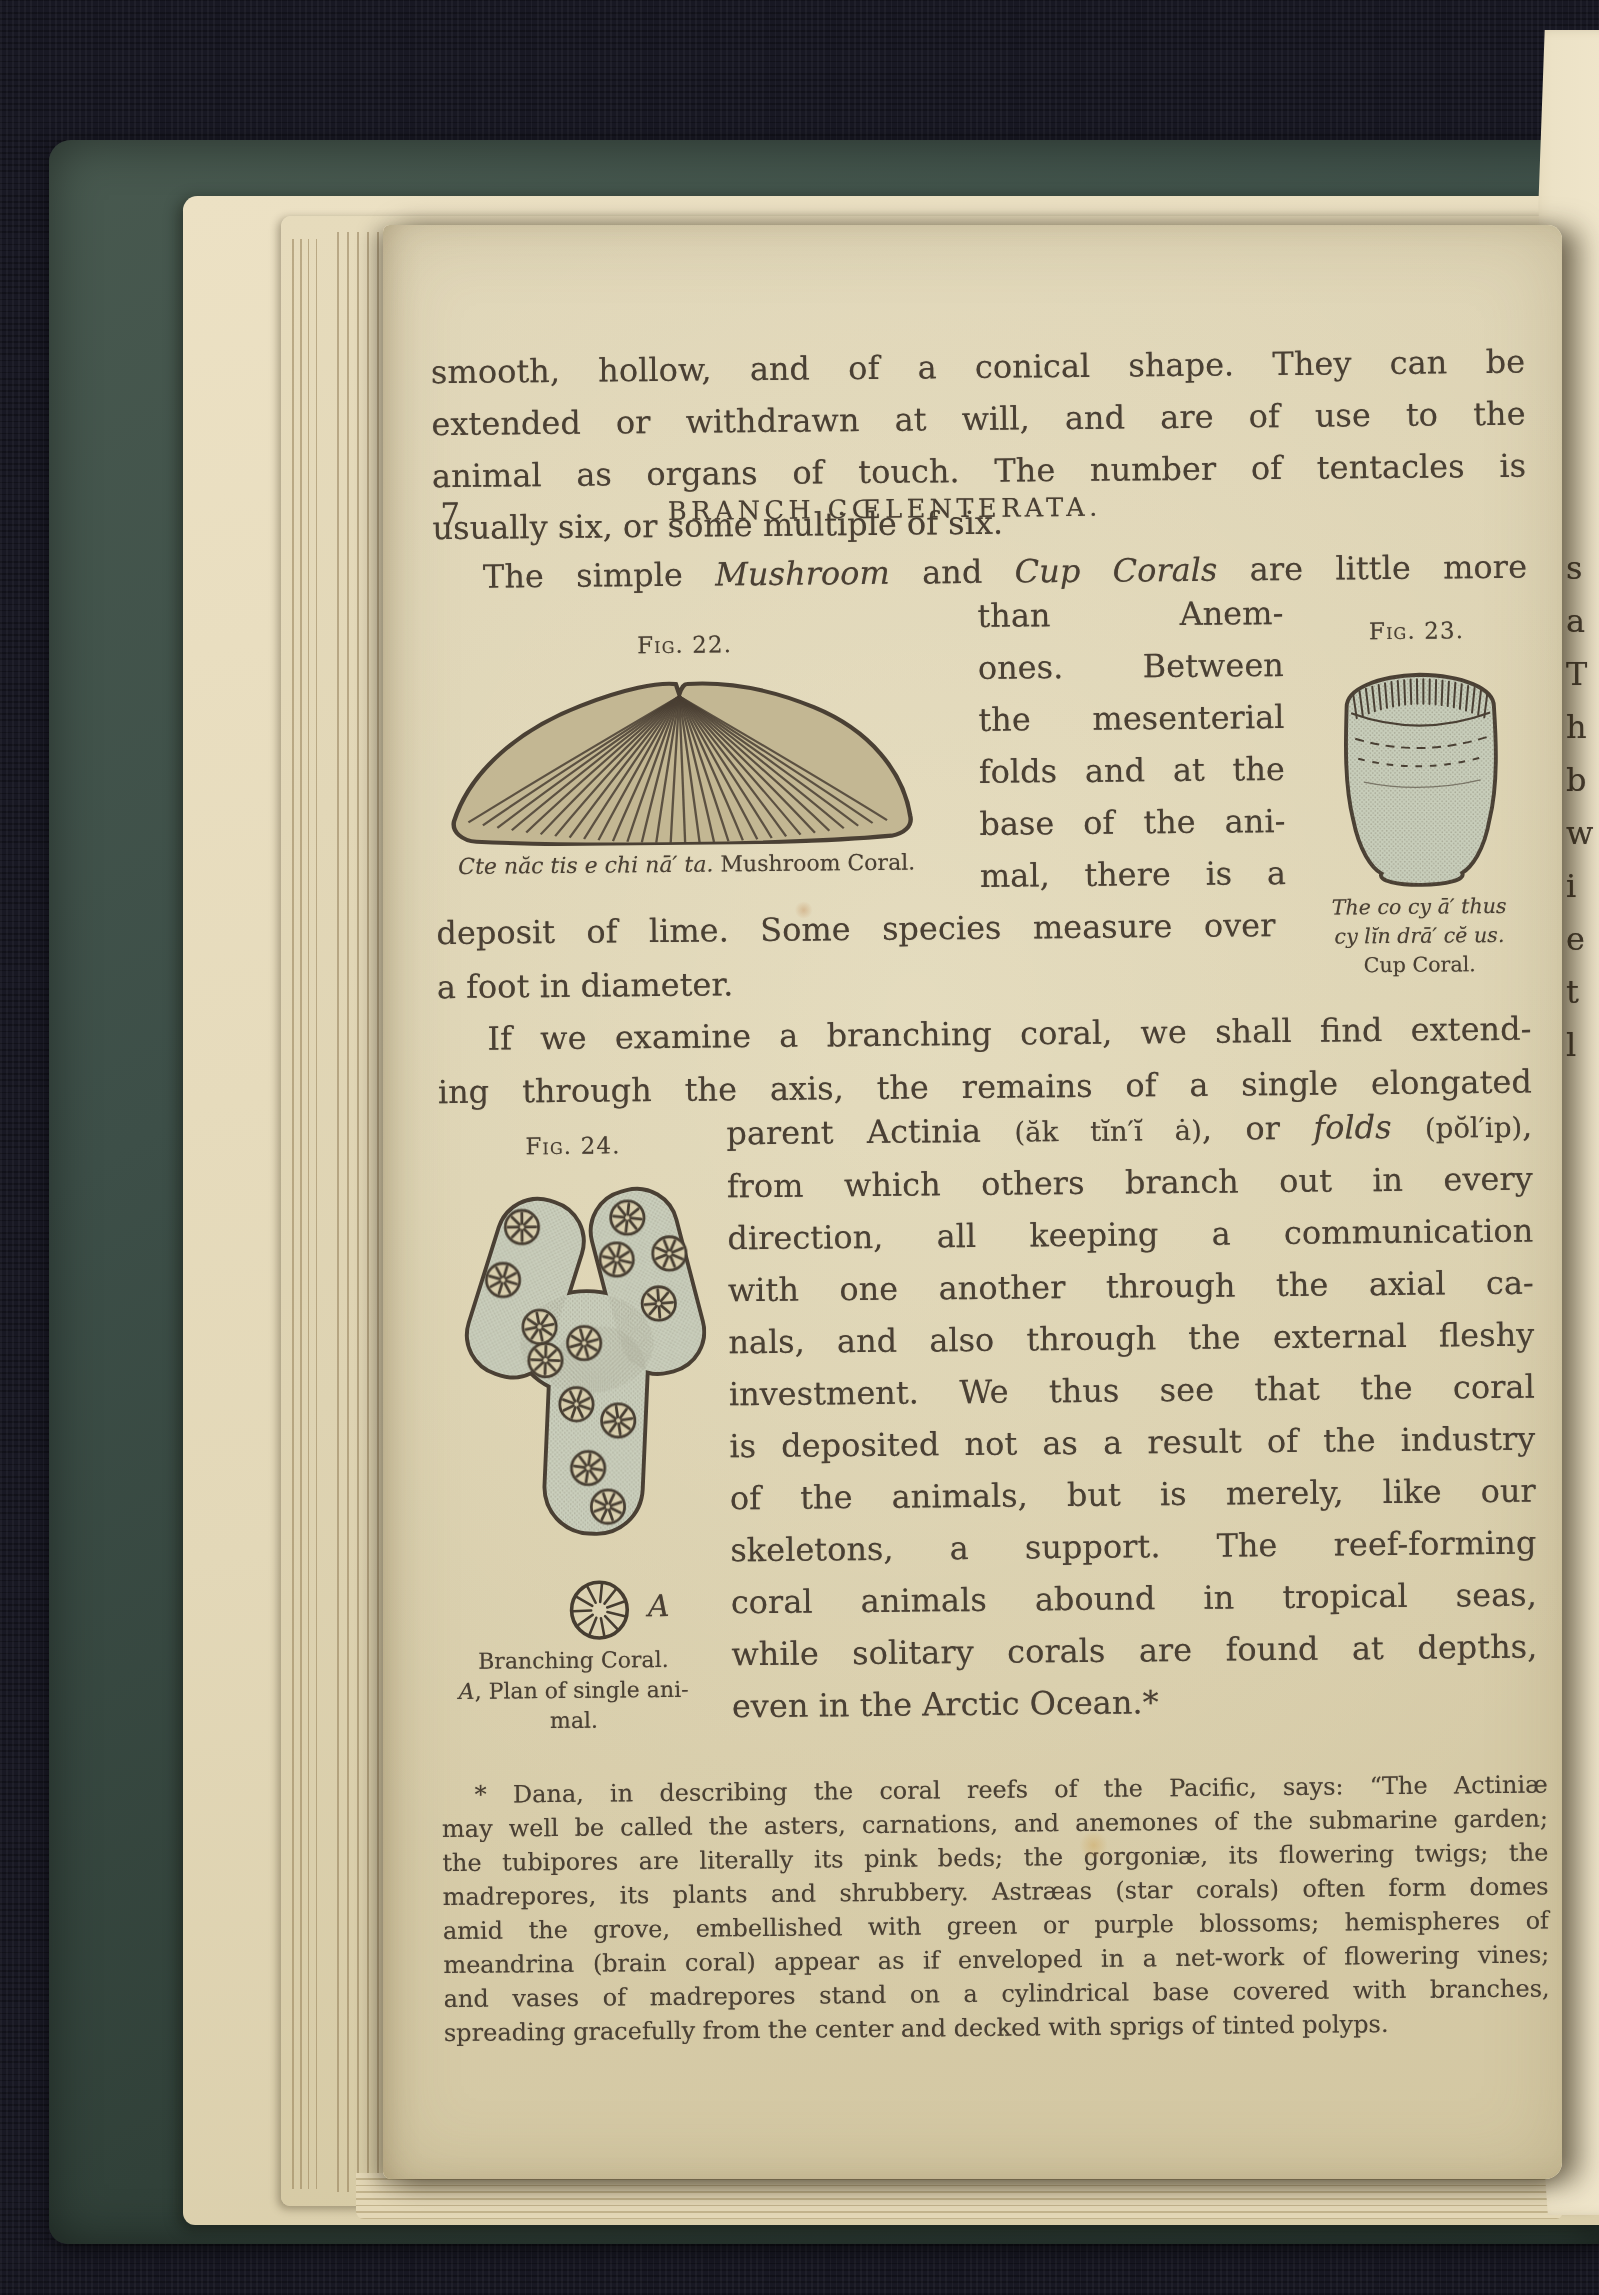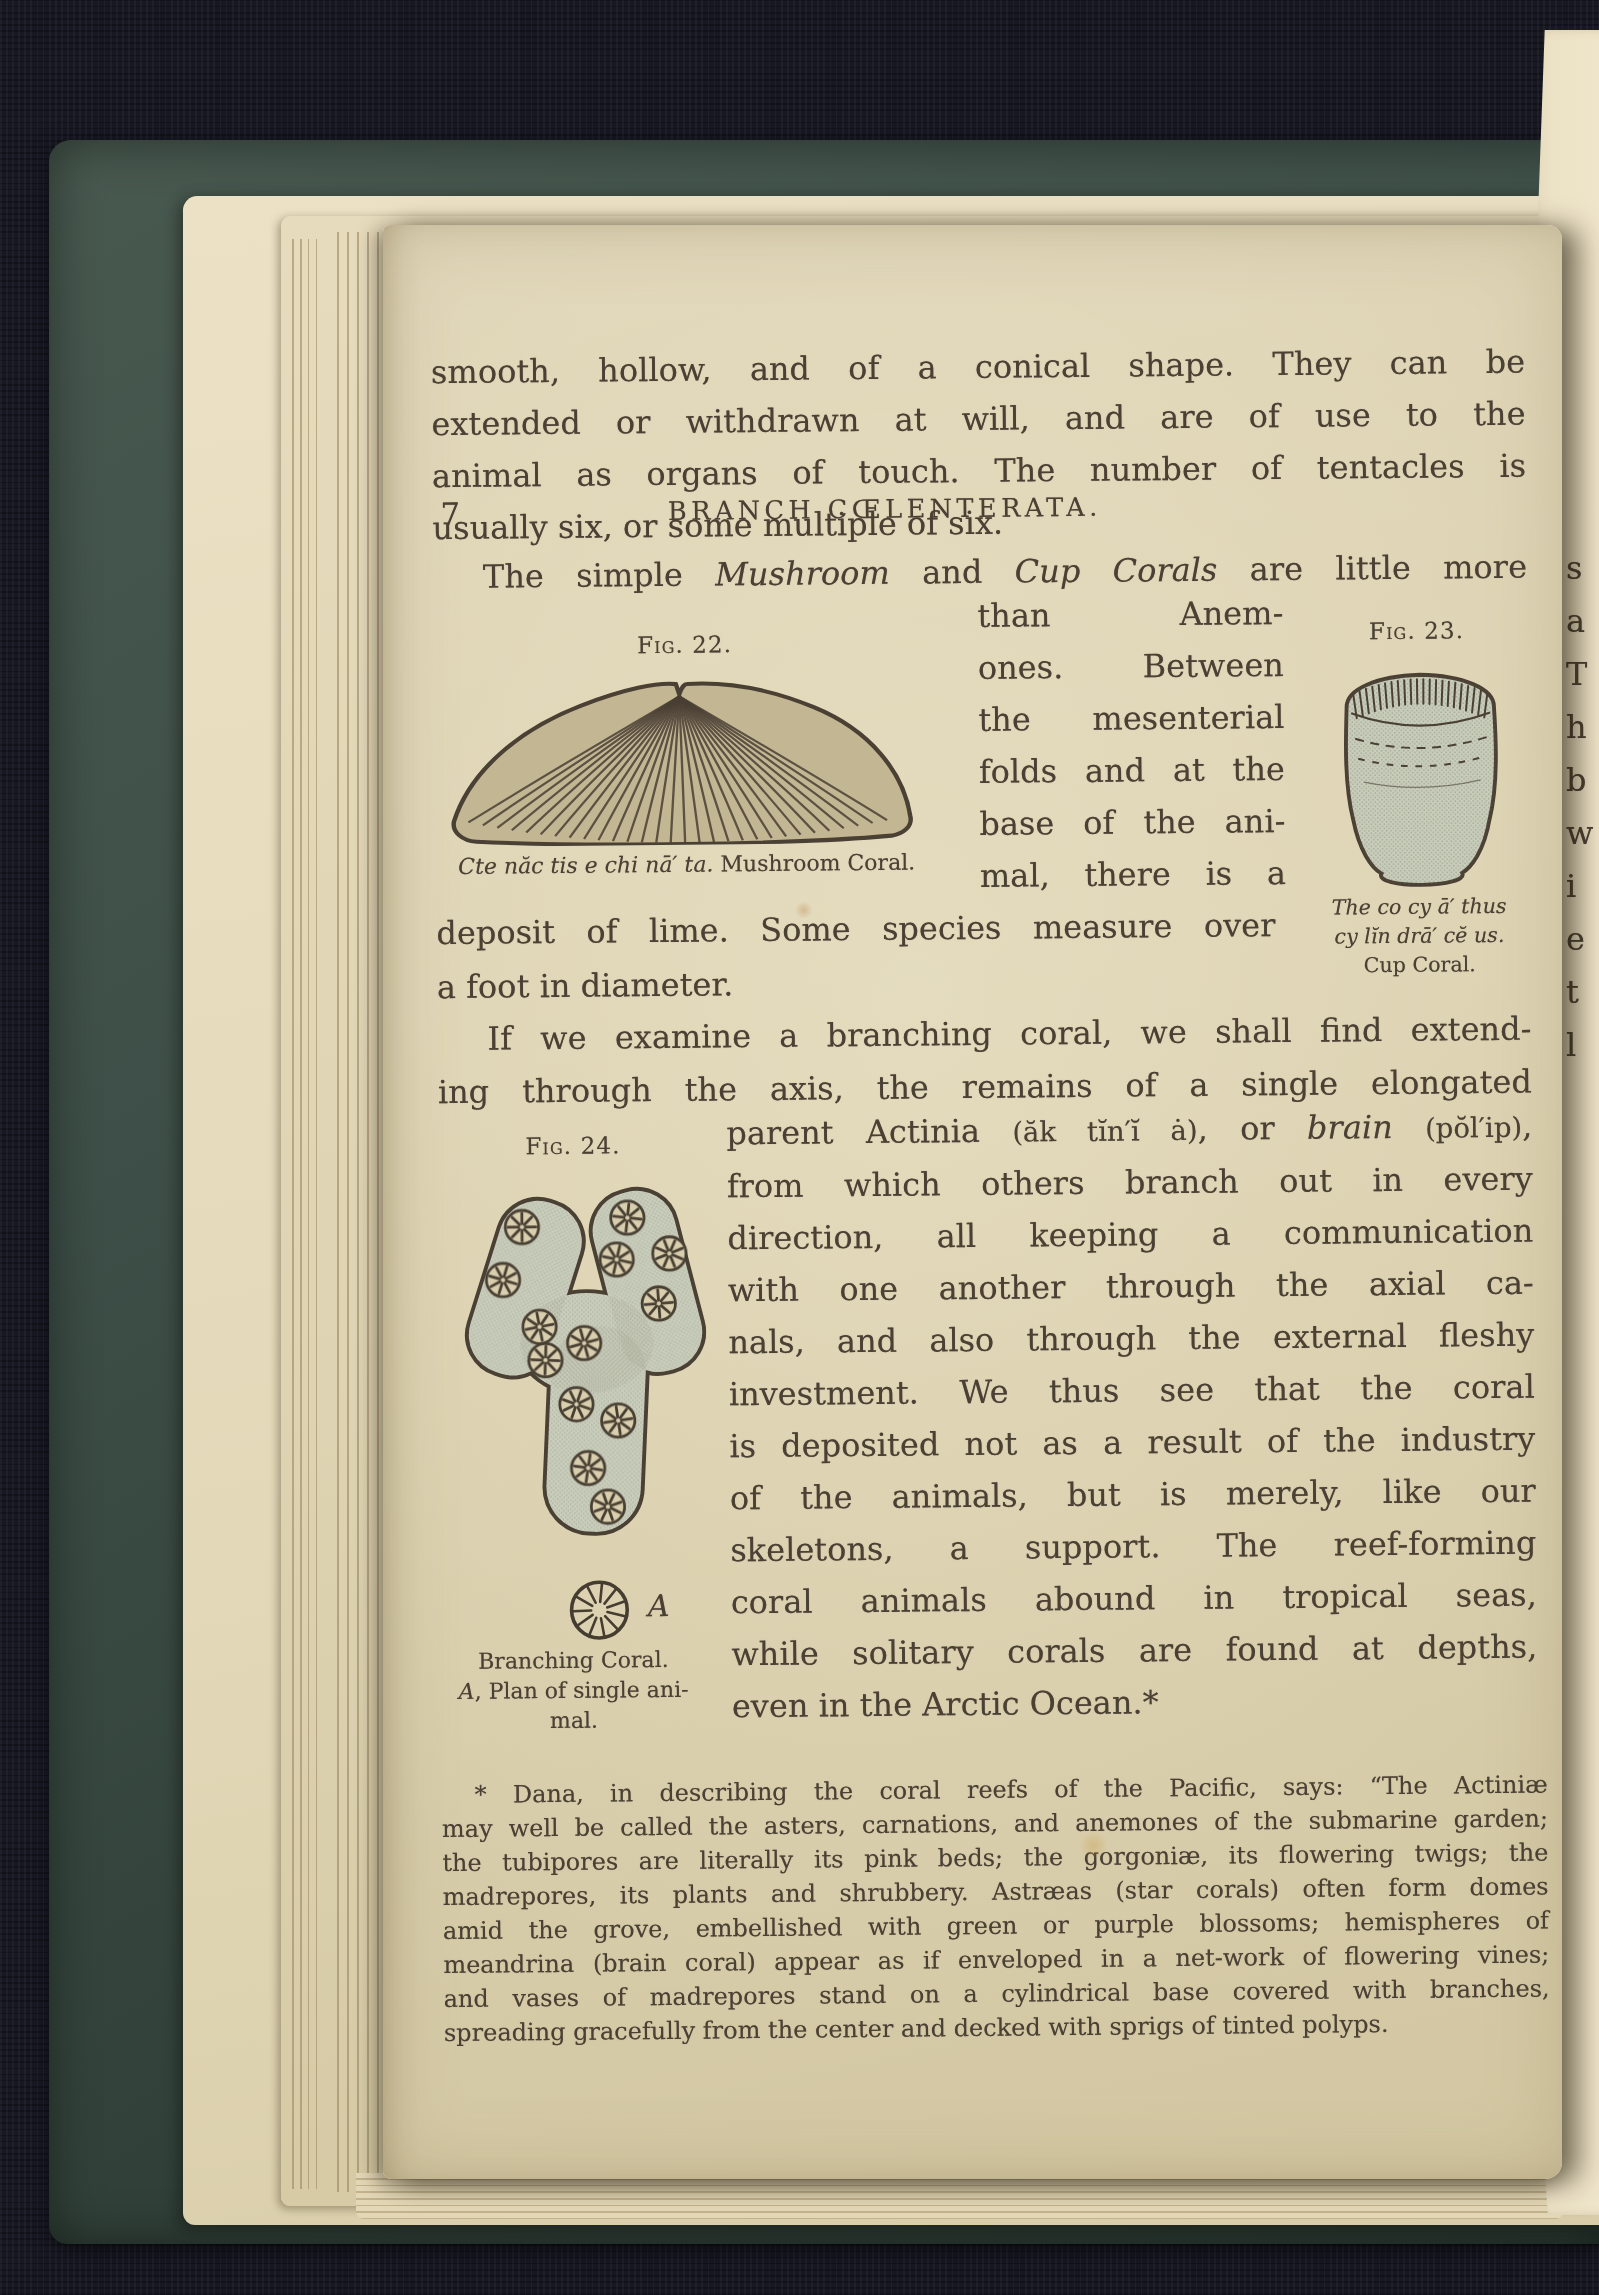--- a/index.html
+++ b/index.html
@@ -406,21 +406,21 @@
           </g>
       </svg>
       <div class="tb planA" style="left:261px;top:1360px;">A</div>
       <div class="tb cap cap42" style="left:47px;top:1417px;width:278px;">
           <div class="ln"><span>Branching Coral.</span></div>
           <div class="ln"><span class="i">A</span><span>, Plan of single ani-</span></div>
           <div class="ln"><span>mal.</span></div>
         </div>
 
       <div class="tb body-t lh93" style="left:344px;top:880px;width:806px;">
-          <div class="ln"><span>parent Actinia </span><span class="sm">(ăk tĭn′ĭ ȧ)</span><span>, or </span><span class="i">brain</span><span> </span><span class="sm">(pŏl′ip)</span><span>,</span></div>
+          <div class="ln"><span>parent Actinia </span><span class="sm">(ăk tĭn′ĭ ȧ)</span><span>, or </span><span class="i">folds</span><span> </span><span class="sm">(pŏl′ip)</span><span>,</span></div>
           <div class="ln"><span>from which others branch out in every</span></div>
           <div class="ln"><span>direction, all keeping a communication</span></div>
           <div class="ln"><span>with one another through the axial ca-</span></div>
           <div class="ln"><span>nals, and also through the external fleshy</span></div>
           <div class="ln"><span>investment.  We thus see that the coral</span></div>
           <div class="ln"><span>is deposited not as a result of the industry</span></div>
           <div class="ln"><span>of the animals, but is merely, like our</span></div>
           <div class="ln"><span>skeletons, a support.  The reef-forming</span></div>
           <div class="ln"><span>coral animals abound in tropical seas,</span></div>
           <div class="ln"><span>while solitary corals are found at depths,</span></div>

